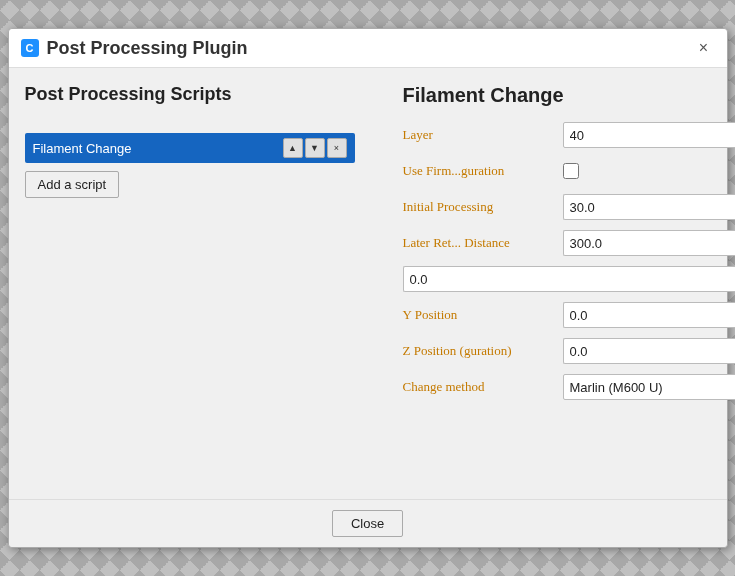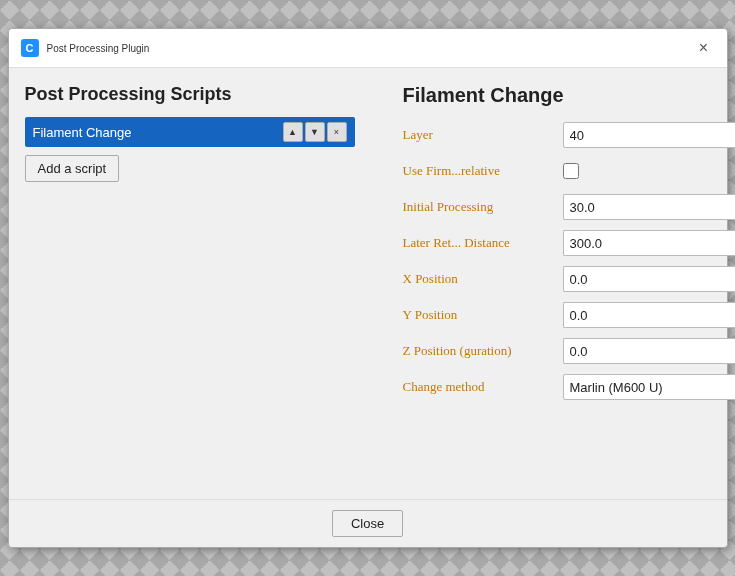--- a/index.html
+++ b/index.html
@@ -55,22 +55,23 @@
       border-radius: 3px;
       display: flex;
       align-items: center;
       justify-content: center;
       color: white;
       font-size: 11px;
       font-weight: bold;
     }
 
     .title-text {
-      font-size: 10px;
+      font-size: 18px;
       color: #333;
+      font-weight: bold;
     }
 
     .close-btn {
       cursor: pointer;
       width: 22px;
       height: 22px;
       display: flex;
       align-items: center;
       justify-content: center;
       font-size: 16px;
@@ -90,21 +91,21 @@
     
     .left-panel {
       width: 330px;
       flex-shrink: 0;
     }
 
     .section-title {
       font-size: 18px;
       font-weight: bold;
       color: #222;
-      margin-bottom: 12px;
+      margin-bottom: 28px;
     }
 
     .script-list-item {
       background: #1565c0;
       color: white;
       padding: 5px 8px;
       display: flex;
       align-items: center;
       justify-content: space-between;
       border-radius: 2px;
@@ -284,42 +285,41 @@
 
     <div class="right-panel">
       <div class="right-title">Filament Change</div>
 
       <div class="form-row">
         <span class="form-label">Layer</span>
         <input class="form-input" type="text" value="40" style="">
       </div>
 
       <div class="form-row">
-        <span class="form-label">Use Firm...relative</span>
+        <span class="form-label">Use Firm...guration</span>
         <input type="checkbox" class="checkbox-input" style="">
       </div>
 
       <div class="form-row">
         <span class="form-label">Initial Processing</span>
         <div class="form-input-with-unit">
           <input class="form-input" type="text" value="30.0" style="">
 
         </div>
       </div>
 
       <div class="form-row">
         <span class="form-label">Later Ret... Distance</span>
         <div class="form-input-with-unit">
           <input class="form-input" type="text" value="300.0" style="">
 
         </div>
       </div>
 
       <div class="form-row">
-        <span class="form-label">X Position</span>
         <div class="form-input-with-unit">
           <input class="form-input" type="text" value="0.0" style="">
 
         </div>
       </div>
 
       <div class="form-row">
         <span class="form-label">Y Position</span>
         <div class="form-input-with-unit">
           <input class="form-input" type="text" value="0.0" style="">

